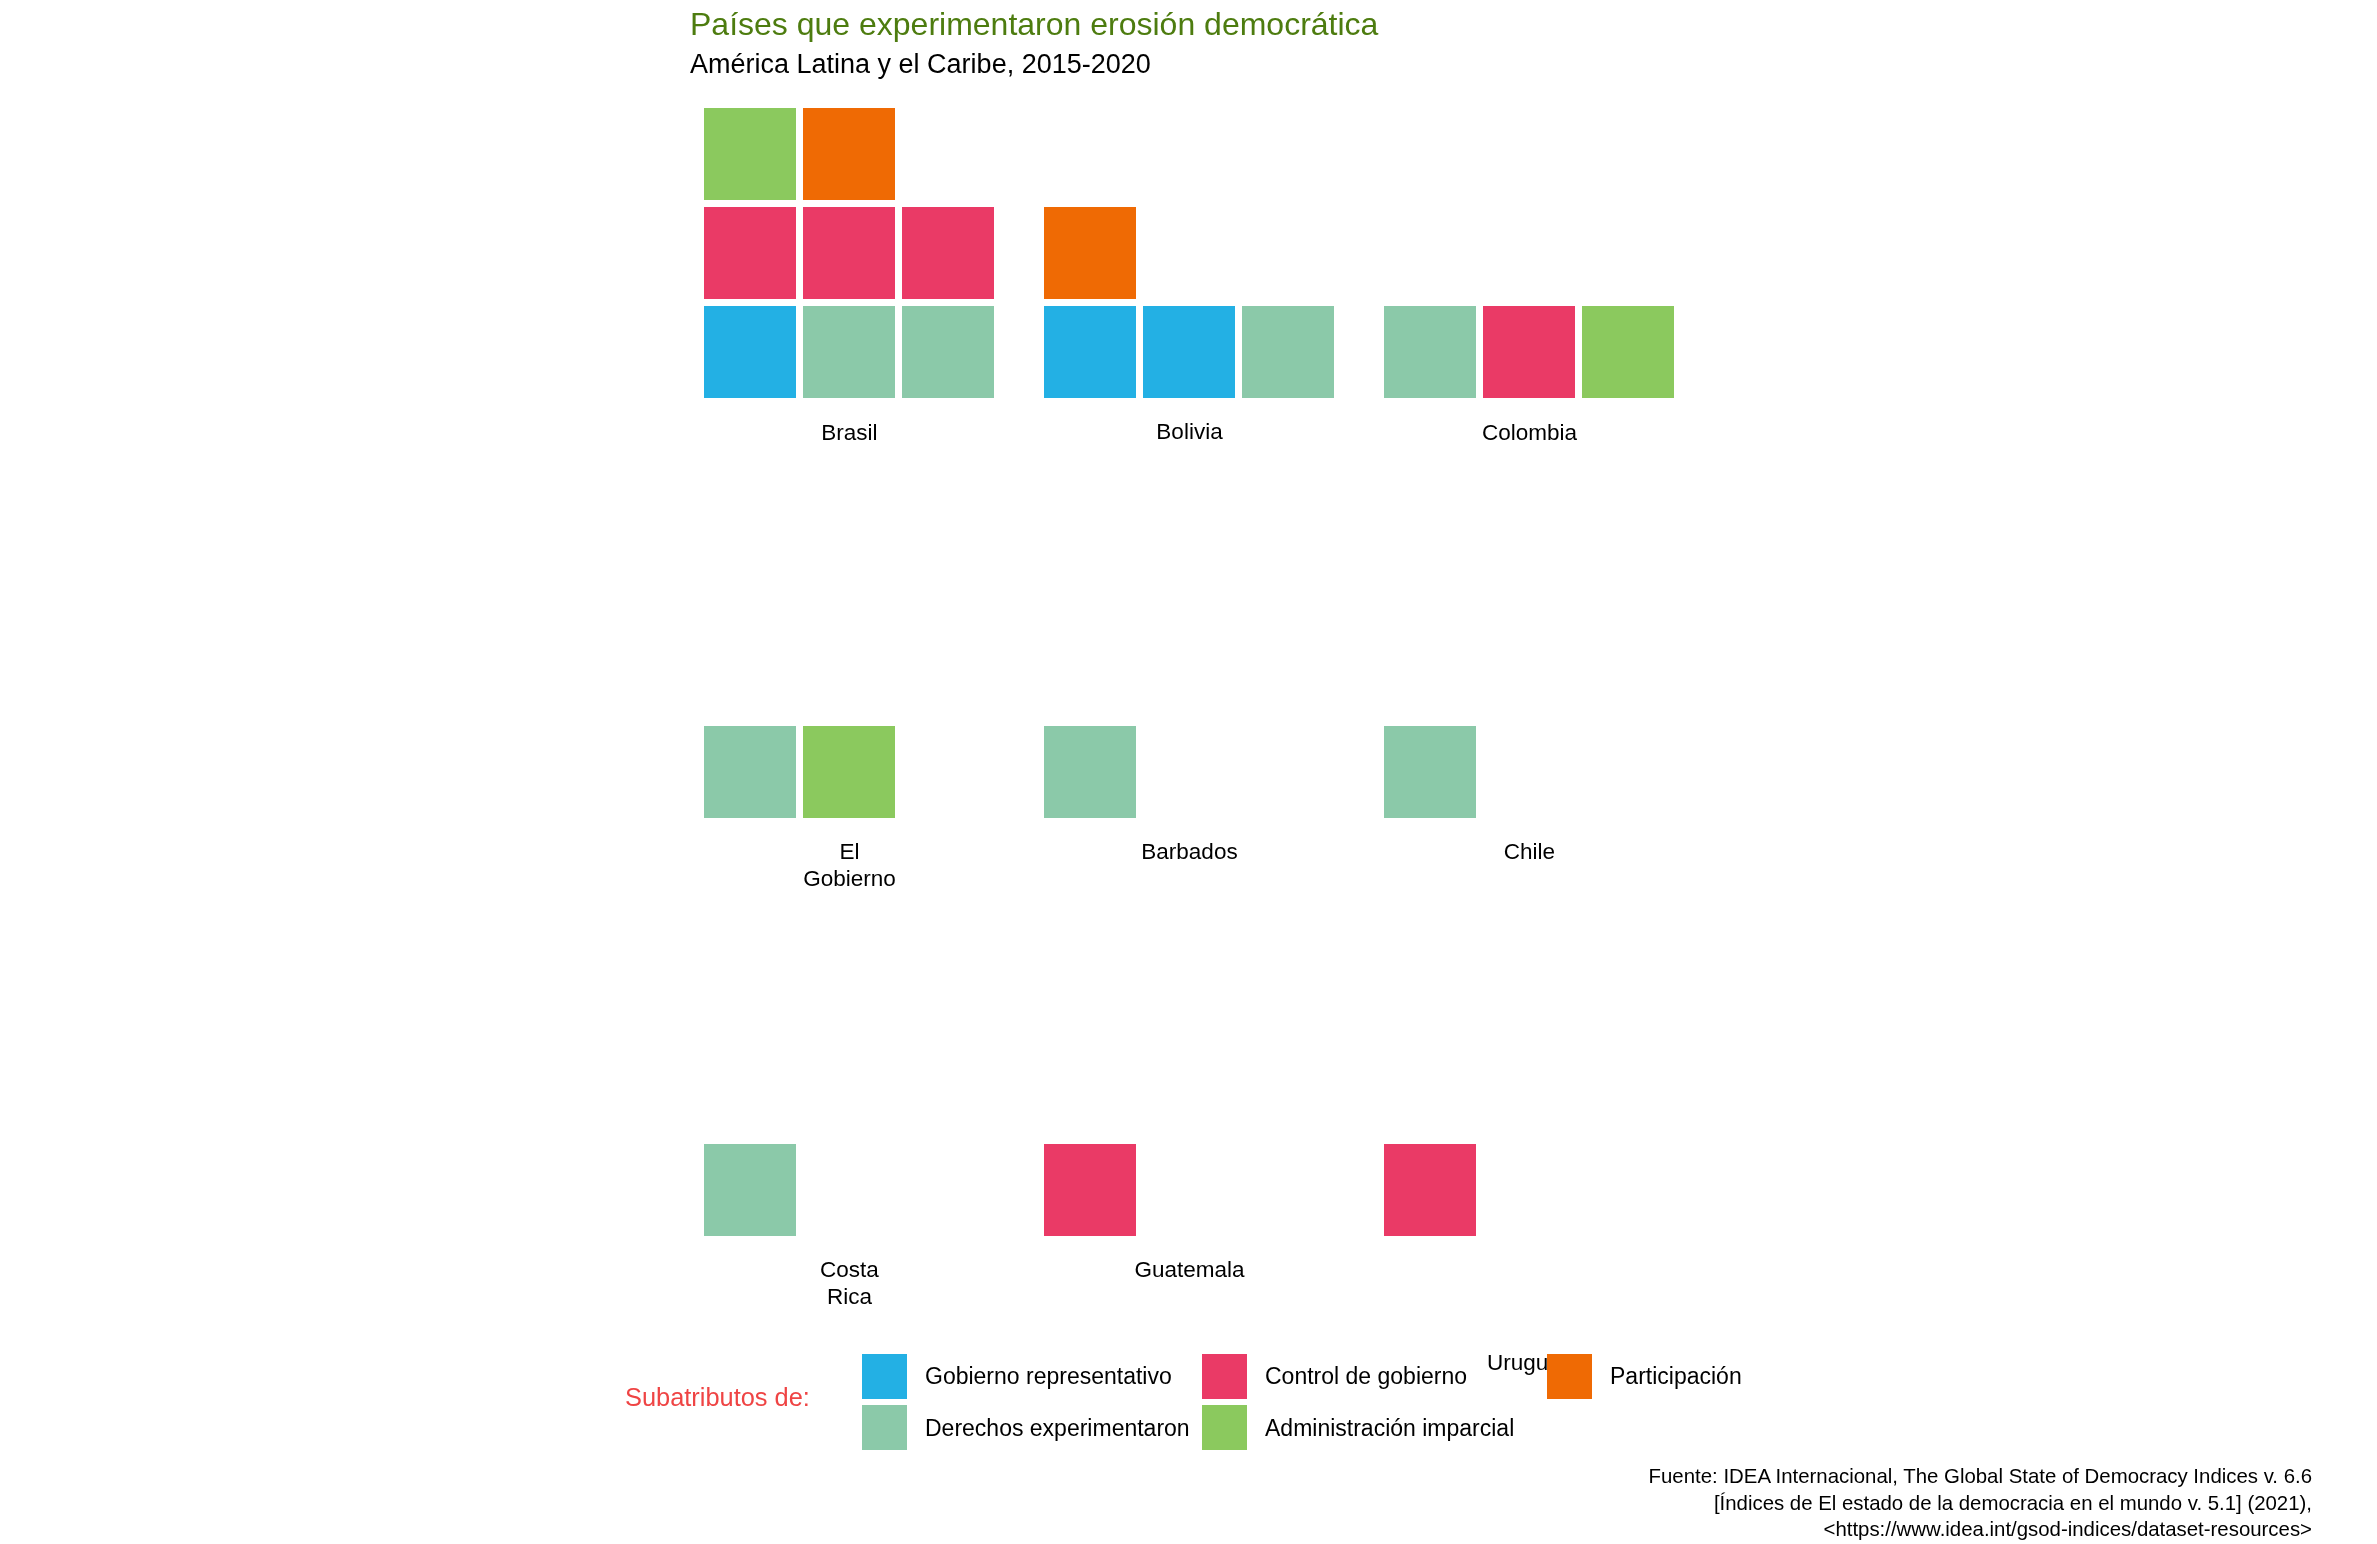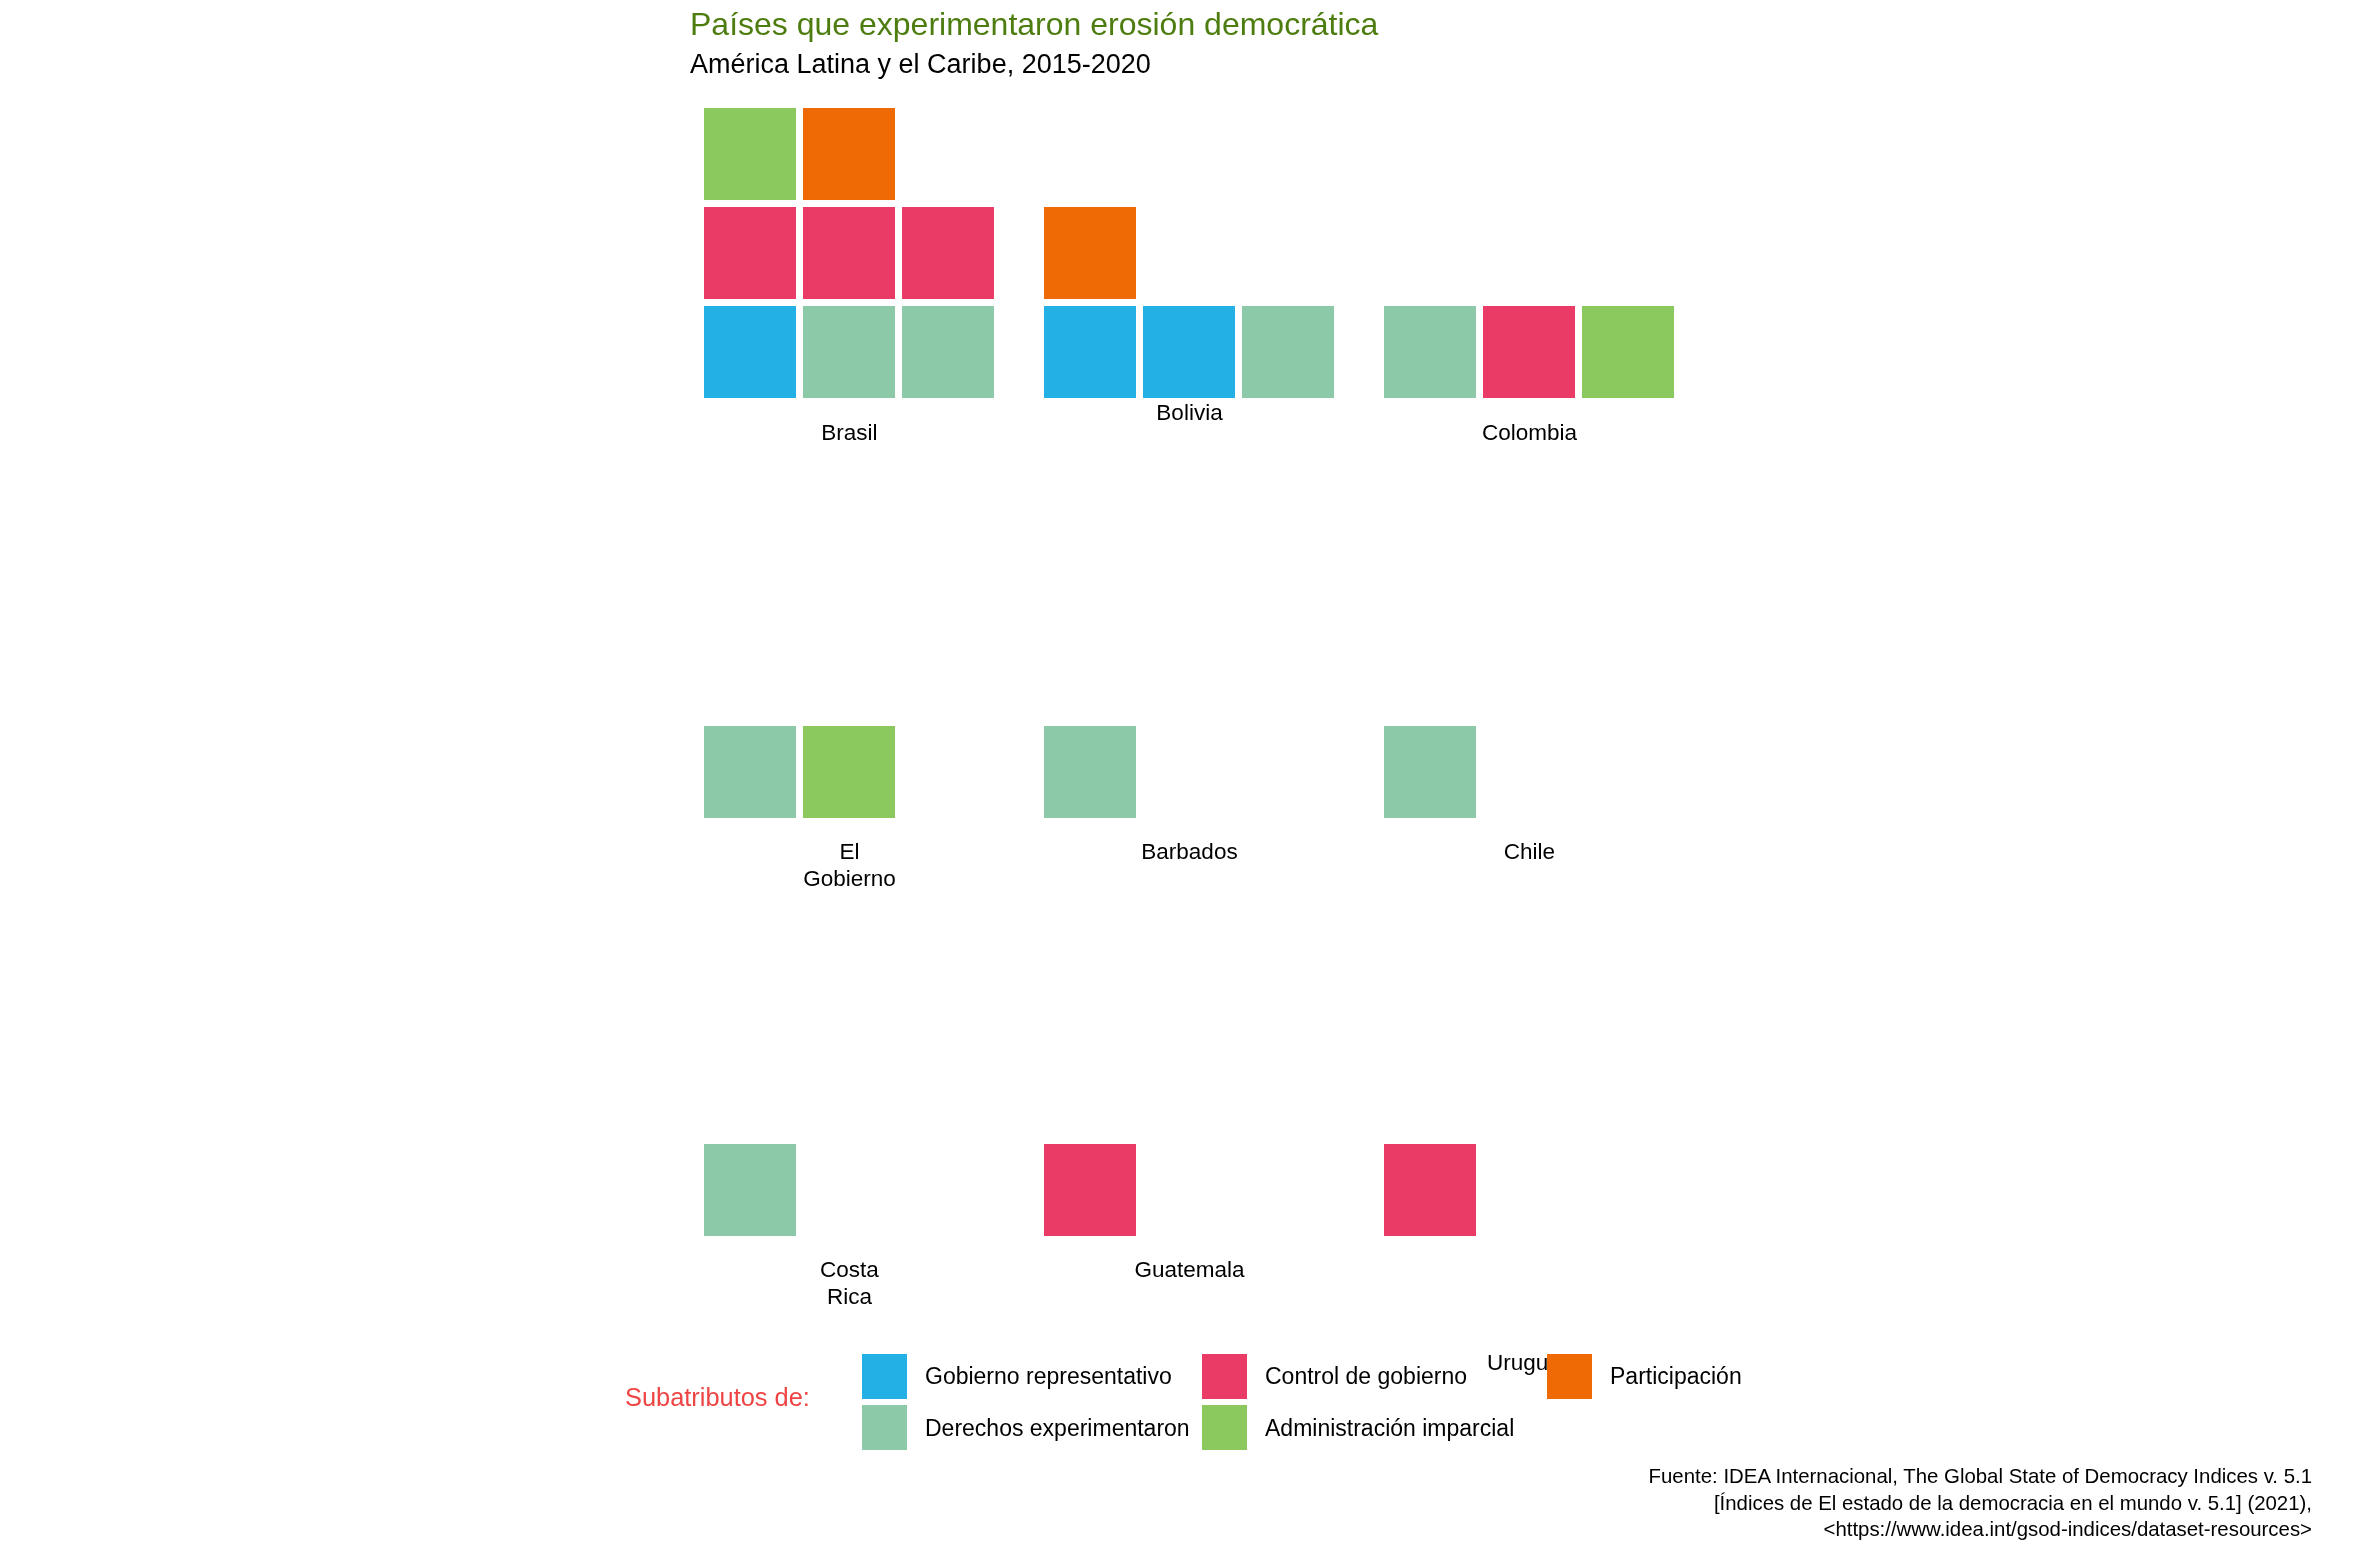--- a/index.html
+++ b/index.html
@@ -133,21 +133,21 @@
       <div class="waffle-cell" title="Brasil — Control de gobierno" style="background: rgb(234, 58, 102); left: 198px; top: 207px;"></div>
       <div class="waffle-cell" title="Brasil — Administración imparcial" style="background: rgb(139, 201, 94); left: 0px; top: 108px;"></div>
       <div class="waffle-cell" title="Brasil — Participación" style="background: rgb(239, 106, 4); left: 99px; top: 108px;"></div>
       <div class="panel-label" style="top: 420px;">Brasil</div>
     </div>
     <div class="panel" style="left: 1044px; top: 0px;">
       <div class="waffle-cell" title="Bolivia — Gobierno representativo" style="background: rgb(35, 176, 228); left: 0px; top: 306px;"></div>
       <div class="waffle-cell" title="Bolivia — Gobierno representativo" style="background: rgb(35, 176, 228); left: 99px; top: 306px;"></div>
       <div class="waffle-cell" title="Bolivia — Derechos fundamentales" style="background: rgb(139, 201, 169); left: 198px; top: 306px;"></div>
       <div class="waffle-cell" title="Bolivia — Participación" style="background: rgb(239, 106, 4); left: 0px; top: 207px;"></div>
-      <div class="panel-label" style="top: 400px;">Bolivia</div>
+      <div class="panel-label" style="top: 419px;">Bolivia</div>
     </div>
     <div class="panel" style="left: 1384px; top: 0px;">
       <div class="waffle-cell" title="Colombia — Derechos fundamentales" style="background: rgb(139, 201, 169); left: 0px; top: 306px;"></div>
       <div class="waffle-cell" title="Colombia — Control de gobierno" style="background: rgb(234, 58, 102); left: 99px; top: 306px;"></div>
       <div class="waffle-cell" title="Colombia — Administración imparcial" style="background: rgb(139, 201, 94); left: 198px; top: 306px;"></div>
       <div class="panel-label" style="top: 420px;">Colombia</div>
     </div>
     <div class="panel" style="left: 704px; top: 0px;">
       <div class="waffle-cell" title="El Salvador — Derechos fundamentales" style="background: rgb(139, 201, 169); left: 0px; top: 726px;"></div>
       <div class="waffle-cell" title="El Salvador — Administración imparcial" style="background: rgb(139, 201, 94); left: 99px; top: 726px;"></div>
@@ -195,17 +195,17 @@
       <span class="legend-swatch" style="background: rgb(139, 201, 94);"></span>
       <span class="legend-label">Administración imparcial</span>
     </div>
     <div class="legend-item" style="left: 1547px; top: 5.8px;">
       <span class="legend-swatch" style="background: rgb(239, 106, 4);"></span>
       <span class="legend-label">Participación</span>
     </div>
   </div>
 
 <div id="caption">
-  <div>Fuente: IDEA Internacional, The Global State of Democracy Indices v. 5.1</div>
+  <div>Fuente: IDEA Internacional, The Global State of Democracy Indices v. 6.6</div>
   <div>[Índices de El estado de la democracia en el mundo v. 5.1] (2021),</div>
   <div>&lt;https://www.idea.int/gsod-indices/dataset-resources&gt;</div>
 </div>
 
 
 </body></html>

